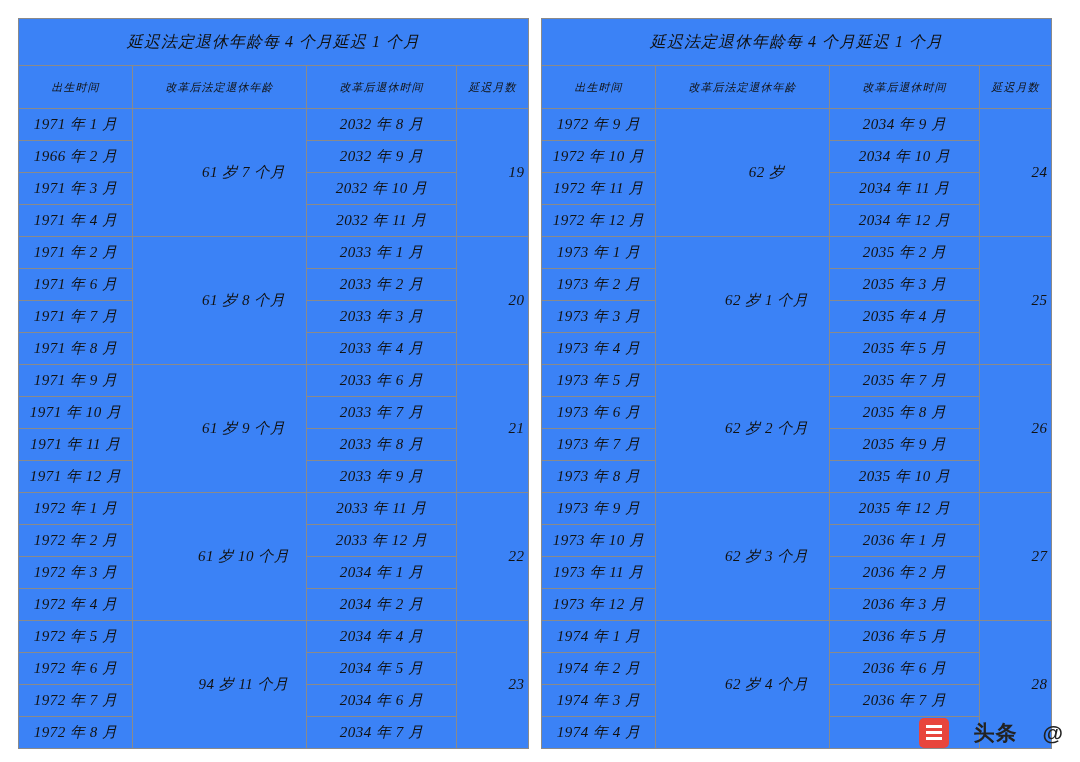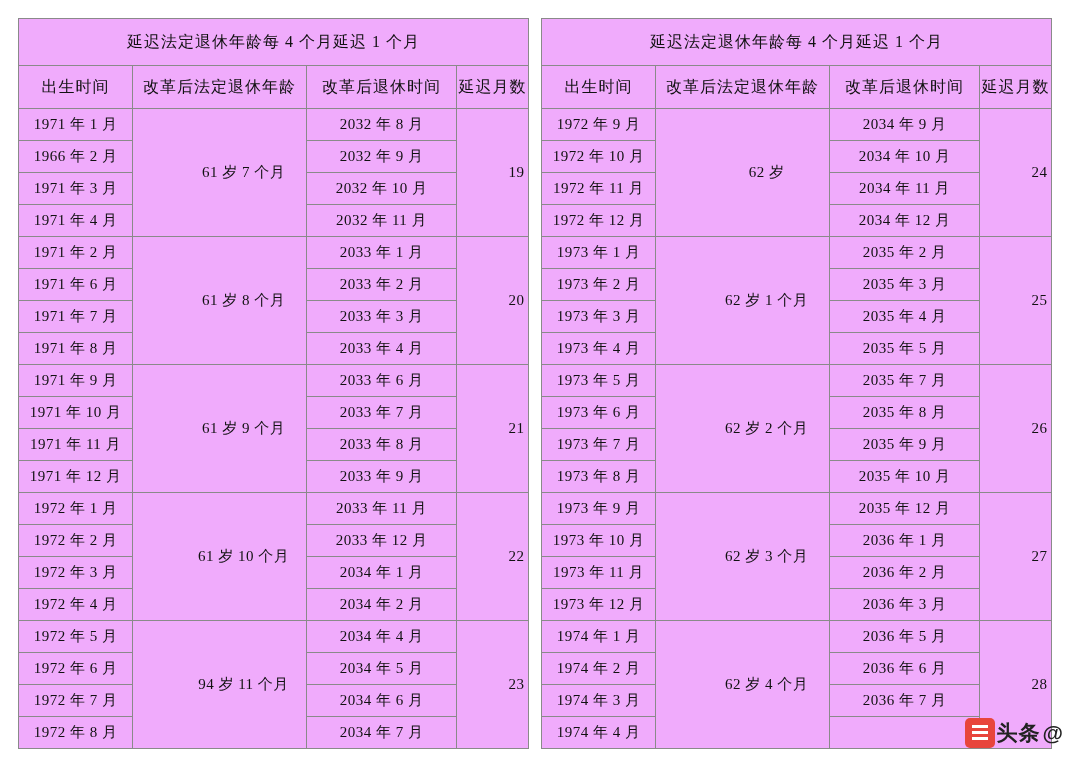--- a/index.html
+++ b/index.html
@@ -25,60 +25,61 @@
     position: absolute;
     left: 18px;
     top: 18px;
     width: 1044px;
     display: flex;
     gap: 12px;
   }
   table.rt {
     border-collapse: collapse;
     table-layout: fixed;
-    background: #f0abfc;
+    background: #3b82f6;
+    font-style: italic;
   }
   table.rt td, table.rt th {
     border: 1px solid #8a8a8a;
     text-align: center;
     vertical-align: middle;
     font-weight: normal;
     font-size: 15px;
     color: #111;
     letter-spacing: 0.5px;
     padding: 0;
     height: 31px;
   }
   table.rt .title-cell {
     height: 46px;
     font-size: 16px;
     letter-spacing: 1px;
   }
   table.rt .head-cell {
     height: 42px;
-    font-size: 16px;
+    font-size: 11px;
     letter-spacing: 1px;
   }
   table.rt .age-cell,
   table.rt .delay-cell {
     font-size: 15px;
     padding-left: 48px;
   }
   .c-birth  { width: 114px; }
   .c-age    { width: 174px; }
   .c-retire { width: 150px; }
   .c-delay  { width: 72px; }
 
   .watermark {
     position: absolute;
     right: 16px;
     bottom: 14px;
     display: flex;
     align-items: center;
-    gap: 2px;
+    gap: 25px;
     font-family: "Liberation Sans", sans-serif;
     font-size: 21px;
     font-weight: bold;
     color: #222;
     letter-spacing: 1px;
     justify-content: center;
   }
   .wm-logo {
     width: 30px;
     height: 30px;

